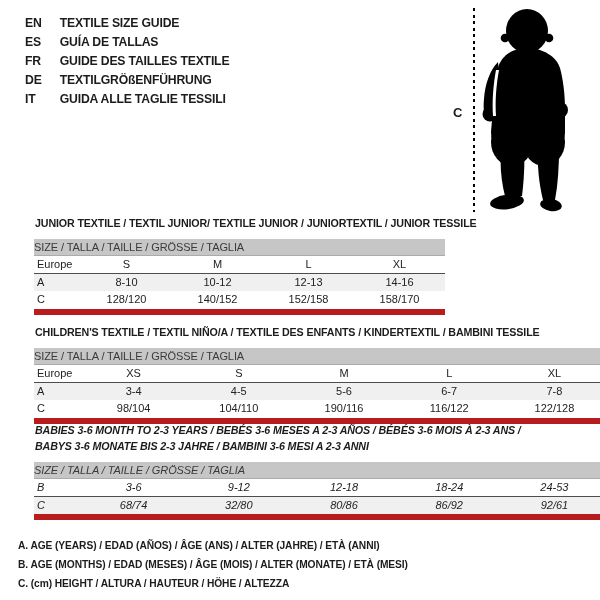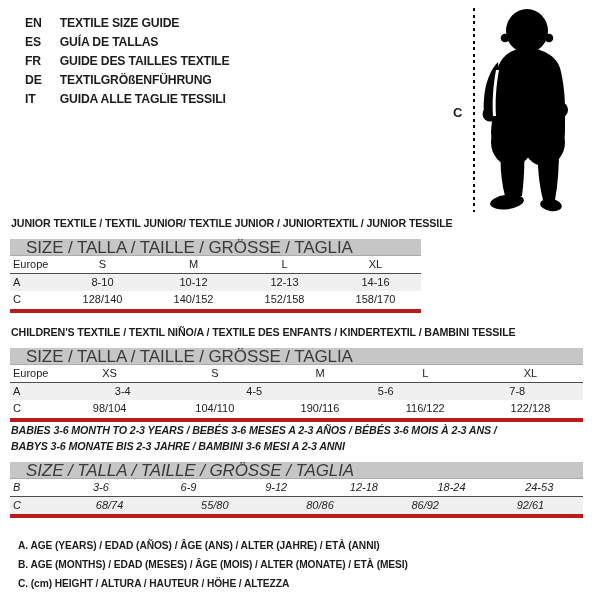--- a/index.html
+++ b/index.html
@@ -13,28 +13,28 @@
             letter-spacing:-.2px;transform:scaleX(.94);transform-origin:0 0;white-space:nowrap;}
   .lang-code{width:37px;}
 
   
   .measure-line{position:absolute;left:473px;top:8px;width:2px;height:204px;
                 background:repeating-linear-gradient(to bottom,#000 0 3px,transparent 3px 6.5px);}
   .measure-label{position:absolute;left:453px;top:105px;font-weight:bold;font-size:13px;}
   .figure-svg{position:absolute;left:480px;top:4px;}
 
   
-  .size-table{position:absolute;left:10px;border-bottom:4px solid #b91c1c;}
+  .size-table{position:absolute;left:34px;border-bottom:6px solid #b91c1c;}
   .t1{top:215px;width:411px;}
   .t2{top:324px;width:573px;}
   .t3{top:422px;width:573px;font-style:italic;}
   .table-title{font-weight:bold;font-size:11.5px;line-height:16px;letter-spacing:-.15px;
                margin:0 0 8px 1px;transform:scaleX(.93);transform-origin:0 0;white-space:nowrap;}
   .size-bar{background:#c6c6c6;border-bottom:1px solid #ababab;height:17px;line-height:17px;
-            padding-left:16px;font-size:17px;color:#3a3a3a;letter-spacing:-.1px;box-sizing:border-box;}
+            padding-left:0;font-size:11px;color:#3a3a3a;letter-spacing:-.1px;box-sizing:border-box;}
   .trow{display:flex;height:17.5px;line-height:17px;font-size:11px;box-sizing:border-box;color:#222;}
   .trow.shaded{background:#f0f0f0;}
   .trow.divider{border-bottom:1.5px solid #4d4d4d;}
   .tlabel{width:44px;padding-left:3px;}
   .tcell{flex:1;text-align:center;}
 
   
   .notes{position:absolute;left:18px;top:536px;font-weight:bold;font-size:11px;line-height:19px;
          letter-spacing:-.1px;transform:scaleX(.93);transform-origin:0 0;white-space:nowrap;}
 </style>
@@ -113,21 +113,21 @@
       </div>
       <div class="trow shaded">
         <span class="tlabel">A</span>
         <span class="tcell">8-10</span>
         <span class="tcell">10-12</span>
         <span class="tcell">12-13</span>
         <span class="tcell">14-16</span>
       </div>
       <div class="trow">
         <span class="tlabel">C</span>
-        <span class="tcell">128/140</span>
+        <span class="tcell">128/120</span>
         <span class="tcell">140/152</span>
         <span class="tcell">152/158</span>
         <span class="tcell">158/170</span>
       </div>
     </div>
   <div class="size-table t2">
       <div class="table-title">
         <div>CHILDREN'S TEXTILE / TEXTIL NIÑO/A / TEXTILE DES ENFANTS / KINDERTEXTIL / BAMBINI TESSILE</div>
       </div>
       <div class="size-bar">SIZE / TALLA / TAILLE / GRÖSSE / TAGLIA</div>
@@ -137,50 +137,50 @@
         <span class="tcell">S</span>
         <span class="tcell">M</span>
         <span class="tcell">L</span>
         <span class="tcell">XL</span>
       </div>
       <div class="trow shaded">
         <span class="tlabel">A</span>
         <span class="tcell">3-4</span>
         <span class="tcell">4-5</span>
         <span class="tcell">5-6</span>
+        <span class="tcell">6-7</span>
         <span class="tcell">7-8</span>
       </div>
       <div class="trow">
         <span class="tlabel">C</span>
         <span class="tcell">98/104</span>
         <span class="tcell">104/110</span>
         <span class="tcell">190/116</span>
         <span class="tcell">116/122</span>
         <span class="tcell">122/128</span>
       </div>
     </div>
   <div class="size-table t3">
       <div class="table-title">
         <div>BABIES 3-6 MONTH TO 2-3 YEARS / BEBÉS 3-6 MESES A 2-3 AÑOS / BÉBÉS 3-6 MOIS À 2-3 ANS /</div>
         <div>BABYS 3-6 MONATE BIS 2-3 JAHRE / BAMBINI 3-6 MESI A 2-3 ANNI</div>
       </div>
       <div class="size-bar">SIZE / TALLA / TAILLE / GRÖSSE / TAGLIA</div>
       <div class="trow divider">
         <span class="tlabel">B</span>
         <span class="tcell">3-6</span>
-        <span class="tcell">6-9</span>
         <span class="tcell">9-12</span>
         <span class="tcell">12-18</span>
         <span class="tcell">18-24</span>
         <span class="tcell">24-53</span>
       </div>
       <div class="trow shaded">
         <span class="tlabel">C</span>
         <span class="tcell">68/74</span>
-        <span class="tcell">55/80</span>
+        <span class="tcell">32/80</span>
         <span class="tcell">80/86</span>
         <span class="tcell">86/92</span>
         <span class="tcell">92/61</span>
       </div>
     </div>
 
   <div class="notes">
       <div>A. AGE (YEARS) / EDAD (AÑOS) / ÂGE (ANS) / ALTER (JAHRE) / ETÀ (ANNI)</div>
       <div>B. AGE (MONTHS) / EDAD (MESES) / ÂGE (MOIS) / ALTER (MONATE) / ETÀ (MESI)</div>
       <div>C. (cm) HEIGHT / ALTURA / HAUTEUR / HÖHE / ALTEZZA</div>

